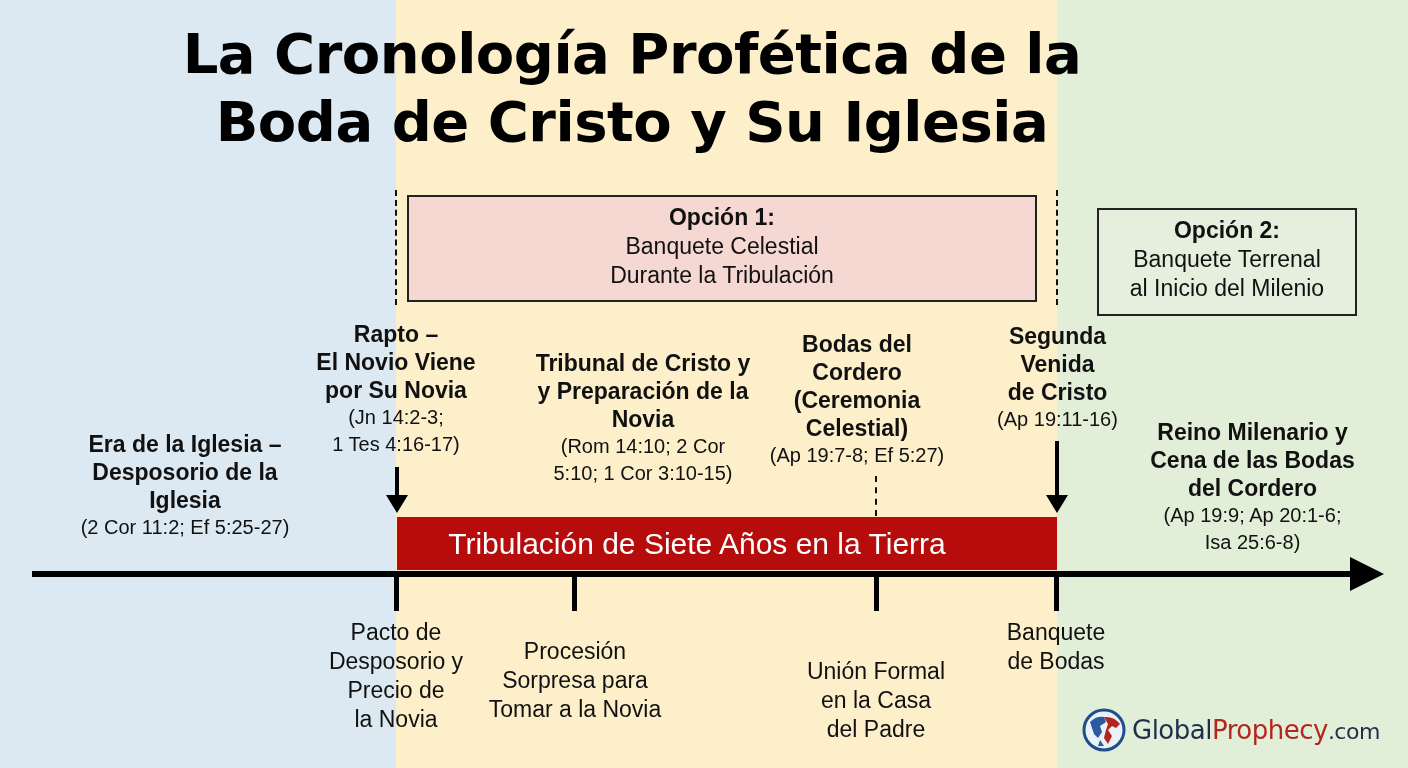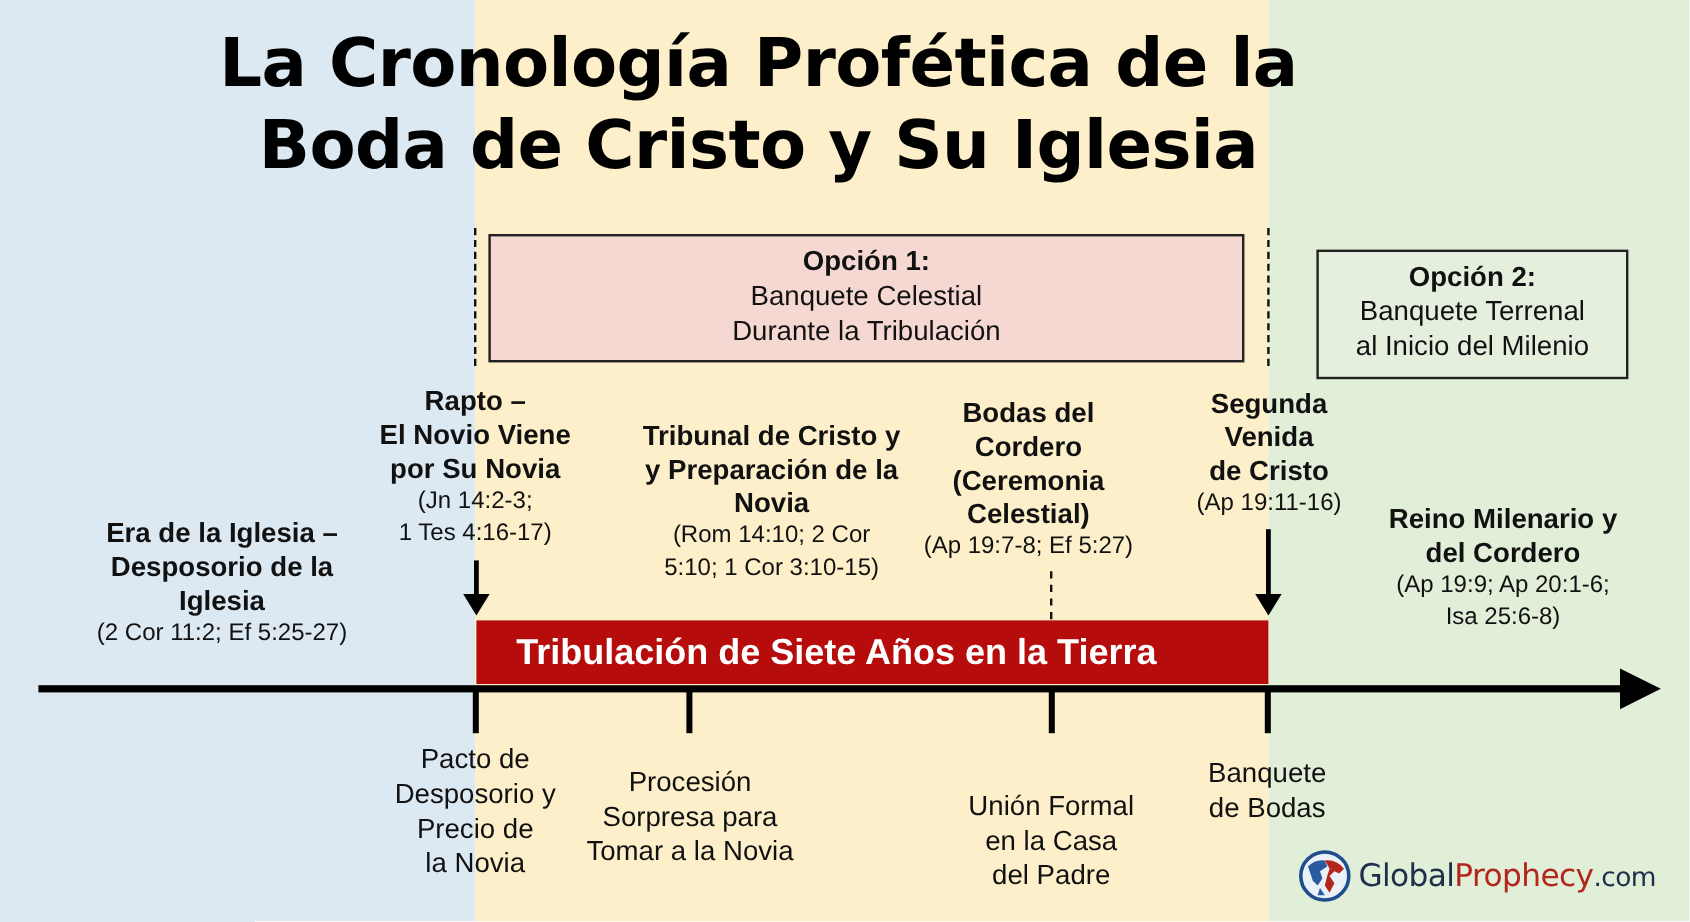--- a/index.html
+++ b/index.html
@@ -21,21 +21,21 @@
   .opt2 { left:1097px; top:208px; width:260px; height:108px; background:#e5efde; }
 
   .lbl { position:absolute; text-align:center; font-size:23px; line-height:28px; }
   .lbl .b { font-weight:bold; }
   .lbl .r { font-size:20px; line-height:27px; }
 
   .arrow-down { position:absolute; width:4px; background:#000; }
   .arrow-down::after { content:""; position:absolute; left:-9px; bottom:-14px; border-left:11px solid transparent; border-right:11px solid transparent; border-top:18px solid #000; }
 
   .trib-bar { position:absolute; left:397px; top:517px; width:660px; height:53px; background:#b60c0c;
-    color:#fff; font-weight:bold; font-size:30px; line-height:53px; text-align:center; padding-right:60px; }
+    color:#fff; font-weight:normal; font-size:30px; line-height:53px; text-align:center; padding-right:60px; }
 
   .axis { position:absolute; left:32px; top:571px; width:1328px; height:6px; background:#000; }
   .axis-head { position:absolute; left:1350px; top:557px; width:0; height:0; border-top:17px solid transparent; border-bottom:17px solid transparent; border-left:34px solid #000; }
 
   .tick { position:absolute; top:574px; width:5px; height:37px; background:#000; }
 
   .bl { position:absolute; text-align:center; font-size:23px; line-height:29px; }
 
   .logo { position:absolute; left:1082px; top:708px; display:flex; align-items:center; }
   .logo .globe { width:44px; height:44px; }
@@ -106,20 +106,21 @@
 <div class="lbl" style="left:980px; top:322px; width:155px;">
   <div class="b">Segunda</div>
   <div class="b">Venida</div>
   <div class="b">de Cristo</div>
   <div class="r">(Ap 19:11-16)</div>
 </div>
 <div class="arrow-down" style="left:1055px; top:441px; height:58px;"></div>
 
 <div class="lbl" style="left:1135px; top:418px; width:235px;">
   <div class="b">Reino Milenario y</div>
+  <div class="b">Cena de las Bodas</div>
   <div class="b">del Cordero</div>
   <div class="r">(Ap 19:9; Ap 20:1-6;</div>
   <div class="r">Isa 25:6-8)</div>
 </div>
 
 <div class="trib-bar">Tribulación de Siete Años en la Tierra</div>
 
 <div class="axis"></div>
 <div class="axis-head"></div>
 
@@ -137,21 +138,21 @@
 <div class="bl" style="left:474px; top:637px; width:202px;">
   <div>Procesión</div>
   <div>Sorpresa para</div>
   <div>Tomar a la Novia</div>
 </div>
 <div class="bl" style="left:790px; top:618px; width:172px;margin-top:39px;">
   <div>Unión Formal</div>
   <div>en la Casa</div>
   <div>del Padre</div>
 </div>
-<div class="bl" style="left:990px; top:618px; width:132px;margin-top:12px;">
+<div class="bl" style="left:990px; top:618px; width:132px;">
   <div>Banquete</div>
   <div>de Bodas</div>
 </div>
 
 <div class="logo">
   <svg class="globe" viewBox="0 0 44 44">
     <circle cx="22" cy="22" r="20" fill="#eaf1f8" stroke="#1f4e8c" stroke-width="3"></circle>
     <path d="M8 14 Q14 8 22 9 L24 14 L18 18 L20 24 L16 30 L12 26 L10 20 Z" fill="#2a5aa0"></path>
     <path d="M22 9 Q32 8 38 16 L34 20 L30 18 L26 22 L30 28 L26 36 L22 30 L24 22 L26 16 Z" fill="#b3261e"></path>
     <path d="M18 32 L22 38 L16 38 Z" fill="#2a5aa0"></path>

